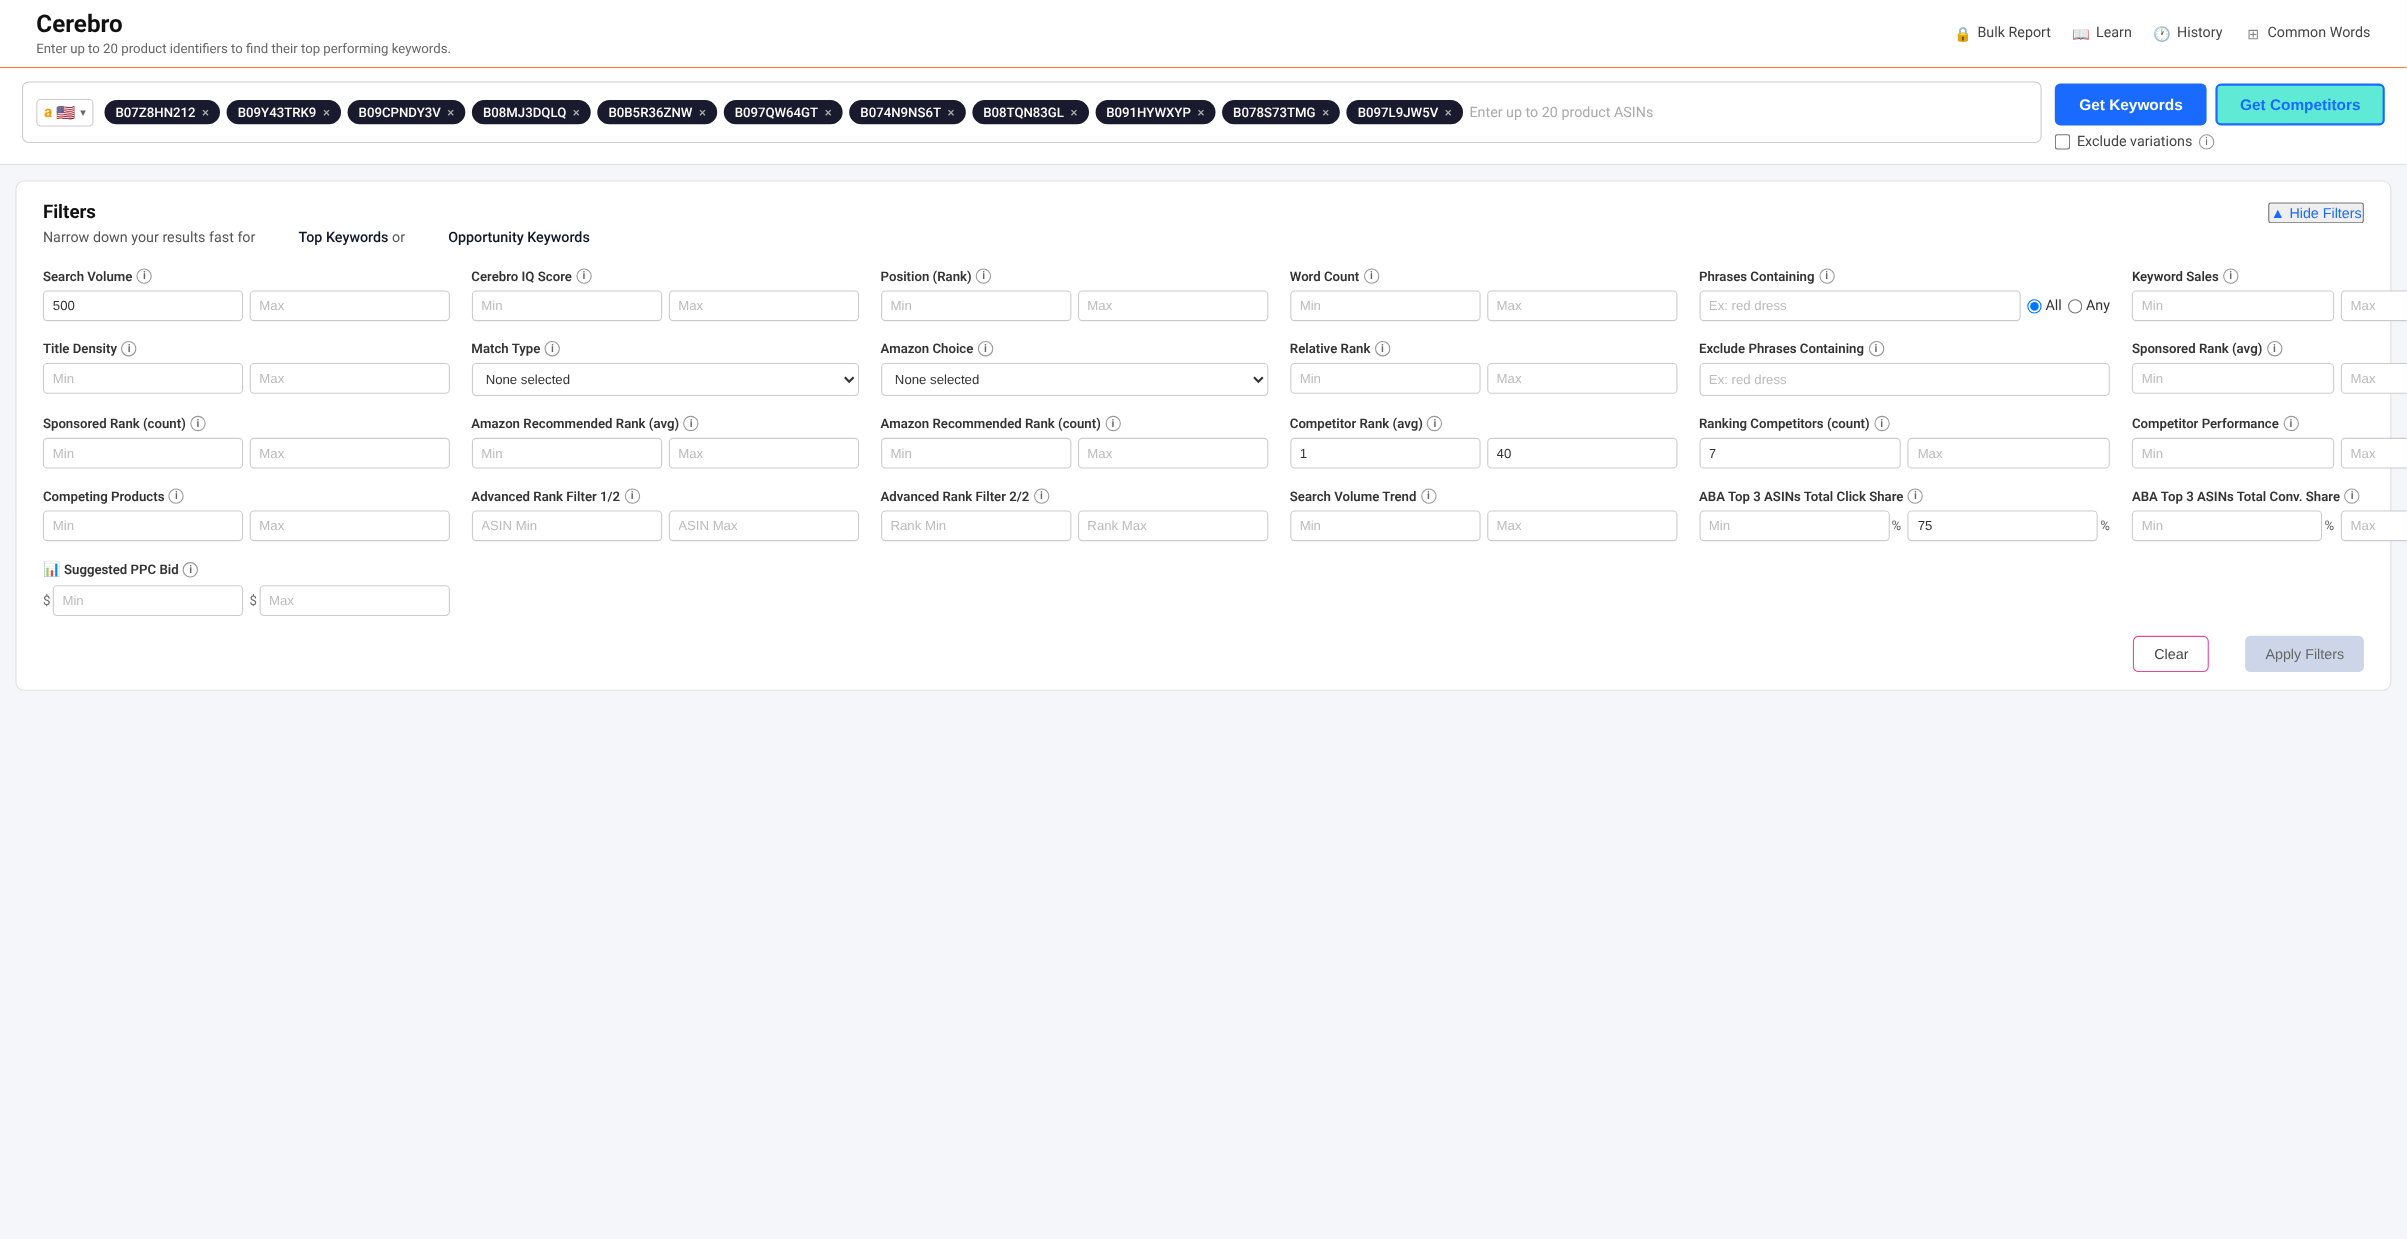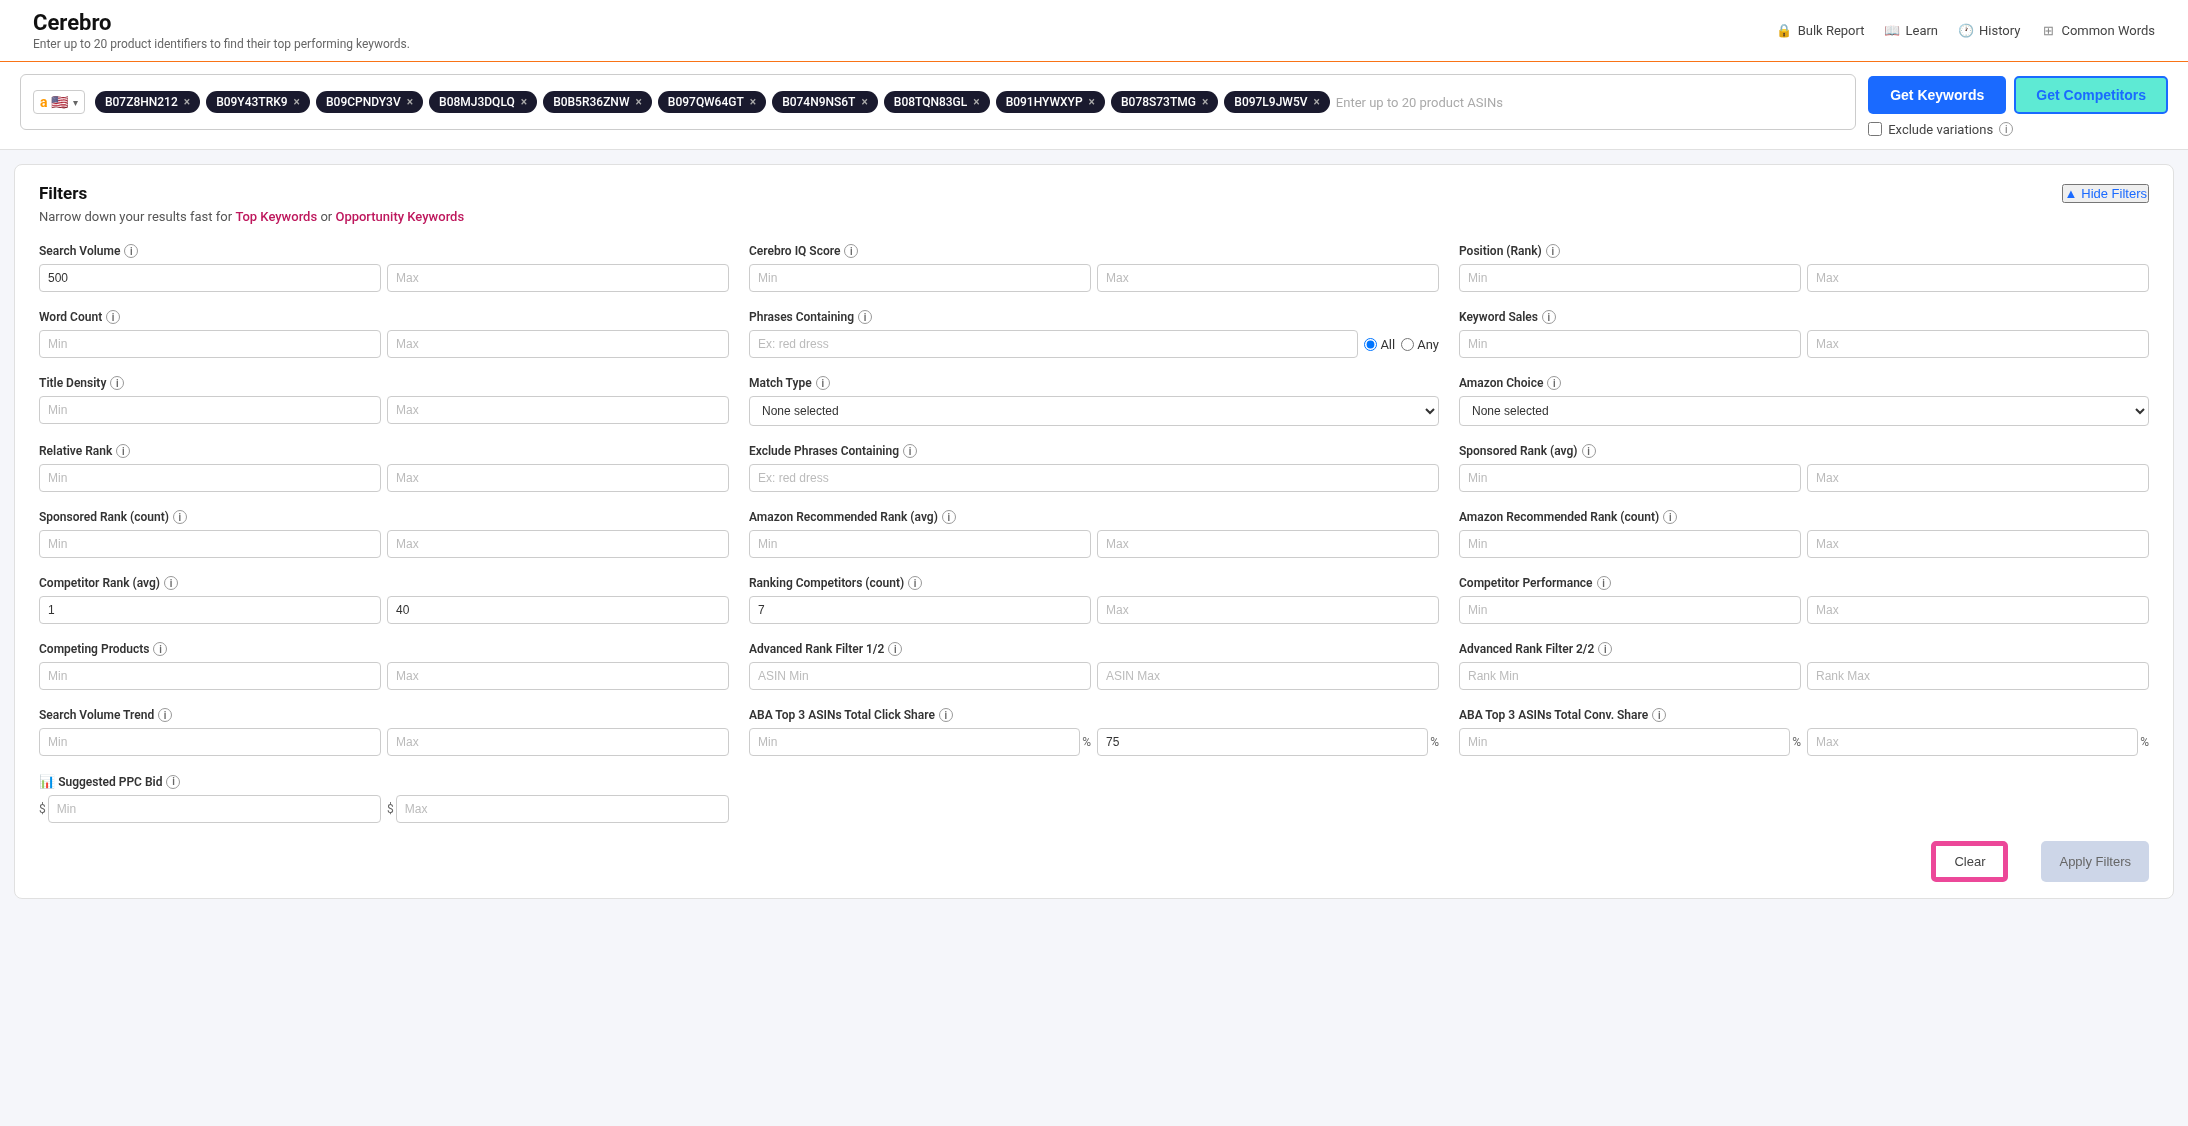--- a/index.html
+++ b/index.html
@@ -28,36 +28,36 @@
     .exclude-variations { display: flex; gap: 6px; font-size: 13px; color: #444; cursor: pointer; }
     .exclude-variations input[type=checkbox] { width: 14px; height: 14px; }
     .info-icon { display: inline-flex; align-items: center; justify-content: center; width: 14px; height: 14px; border-radius: 50%; border: 1px solid #999; font-size: 10px; color: #666; cursor: help; }
 
     
     .filters-section { background: #fff; margin: 14px 14px; border-radius: 8px; border: 1px solid #e0e0e0; padding: 18px 24px 16px; }
     .filters-header { display: flex; justify-content: space-between; align-items: center; margin-bottom: 6px; }
     .filters-title { font-size: 17px; font-weight: 700; color: #111; }
     .hide-filters-btn { color: #1a6aff; font-size: 13px; cursor: pointer; display: flex; align-items: center; gap: 4px; }
     .filters-subtitle { font-size: 13px; color: #555; margin-bottom: 20px; }
-    .filters-subtitle a { color: #be185d; text-decoration: none; font-weight: 500; }
-
-    .filter-grid { display: grid; grid-template-columns: repeat(3, 1fr); gap: 18px 20px; }
+    .filters-subtitle a { color: #0f172a; text-decoration: none; font-weight: 500; margin-left: 36px; }
+
+    .filter-grid { display: grid; grid-template-columns: repeat(6, 1fr); gap: 18px 20px; }
     .filter-group { display: flex; flex-direction: column; gap: 6px; }
     .filter-label { font-size: 12px; font-weight: 600; color: #333; display: flex; align-items: center; gap: 4px; }
     .filter-inputs { display: flex; gap: 6px; }
     .filter-input { flex: 1; border: 1px solid #ccc; border-radius: 4px; padding: 6px 8px; font-size: 12px; color: #333; outline: none; }
     .filter-input::placeholder { color: #bbb; }
     .filter-select { width: 100%; border: 1px solid #ccc; border-radius: 4px; padding: 6px 8px; font-size: 12px; color: #333; appearance: auto; background: #fff; outline: none; }
     .percent-sign { font-size: 12px; color: #666; }
     .dollar-sign { font-size: 12px; color: #666; }
     .radio-label { display: flex; align-items: center; gap: 3px; cursor: pointer; }
 
     
     .filters-footer { display: flex; justify-content: flex-end; gap: 10px; margin-top: 18px; }
-    .btn-clear { background: #fff; border: 5px solid #ec4899; border-radius: 5px; padding: 8px 18px; font-size: 13px; color: #444; cursor: pointer; }
+    .btn-clear { background: #fff; border: 1px solid #ec4899; border-radius: 5px; padding: 8px 18px; font-size: 13px; color: #444; cursor: pointer; }
     .btn-apply { background: #cdd6e8; border: none; border-radius: 5px; padding: 8px 18px; font-size: 13px; color: #666; cursor: pointer; margin-left: 23px; }
   </style>
 </head>
 <body>
 
 <div class="header">
   <div class="header-left">
     <h1>Cerebro</h1>
     <p>Enter up to 20 product identifiers to find their top performing keywords.</p>
   </div>

